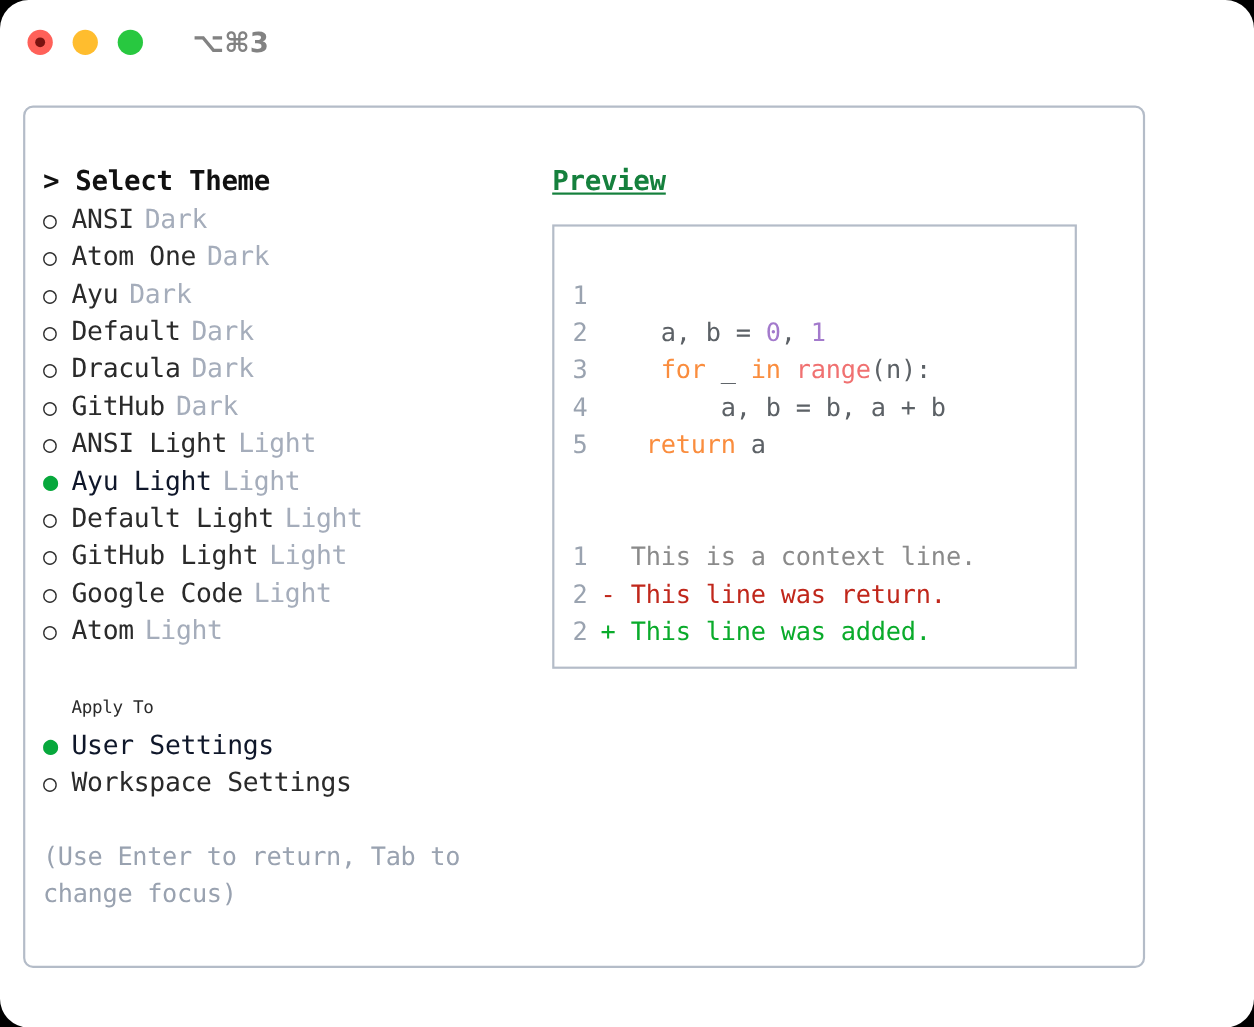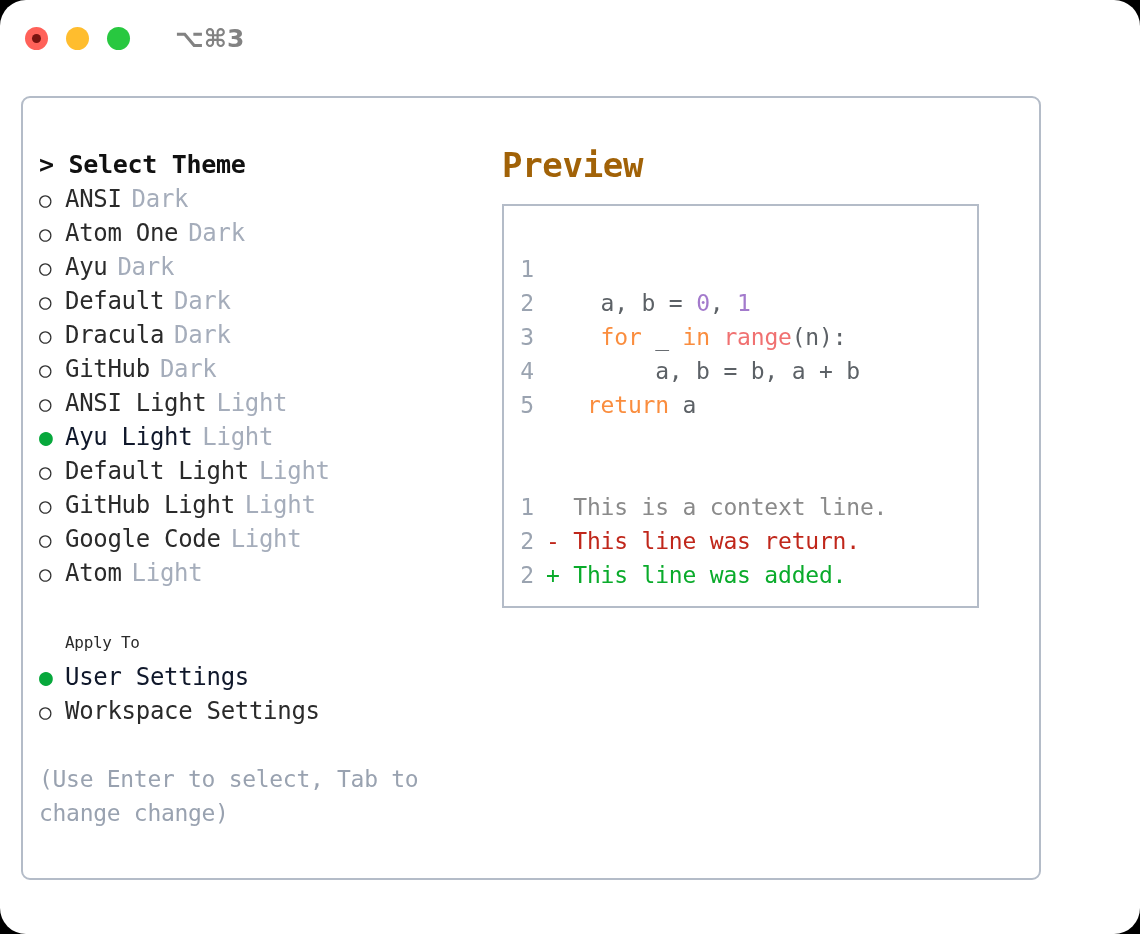--- a/index.html
+++ b/index.html
@@ -127,26 +127,27 @@
     letter-spacing: -0.3px;
   }
 
   
   .right-col {
     position: absolute;
     left: 479px; top: 50px;
     width: 480px;
   }
   .preview-title {
-    font-size: 34px;
+    font-size: 25px;
     font-weight: bold;
-    color: #a16207;
+    color: #15803d;
     line-height: 34px;
     letter-spacing: -0.3px;
     margin-bottom: 22px;
+    text-decoration: underline;
   }
   .preview-box {
     width: 477px;
     height: 404px;
     border: 2px solid #b4bcc8;
     background: #ffffff;
     padding: 46px 0 0 0;
   }
   .code-line {
     display: flex;
@@ -282,21 +283,21 @@
           <div class="opt-row selected">
             <span class="marker on">●</span>
             <span class="opt-label">User Settings</span>
           </div>
           <div class="opt-row">
             <span class="marker">○</span>
             <span class="opt-label">Workspace Settings</span>
           </div>
         </div>
 
-        <div class="hint">(Use Enter to select, Tab to change change)</div>
+        <div class="hint">(Use Enter to return, Tab to change focus)</div>
 
       </div>
 
       <div class="right-col">
         <div class="preview-title">Preview</div>
 
         <div class="preview-box">
           <div>
 
             <div class="code-line">

